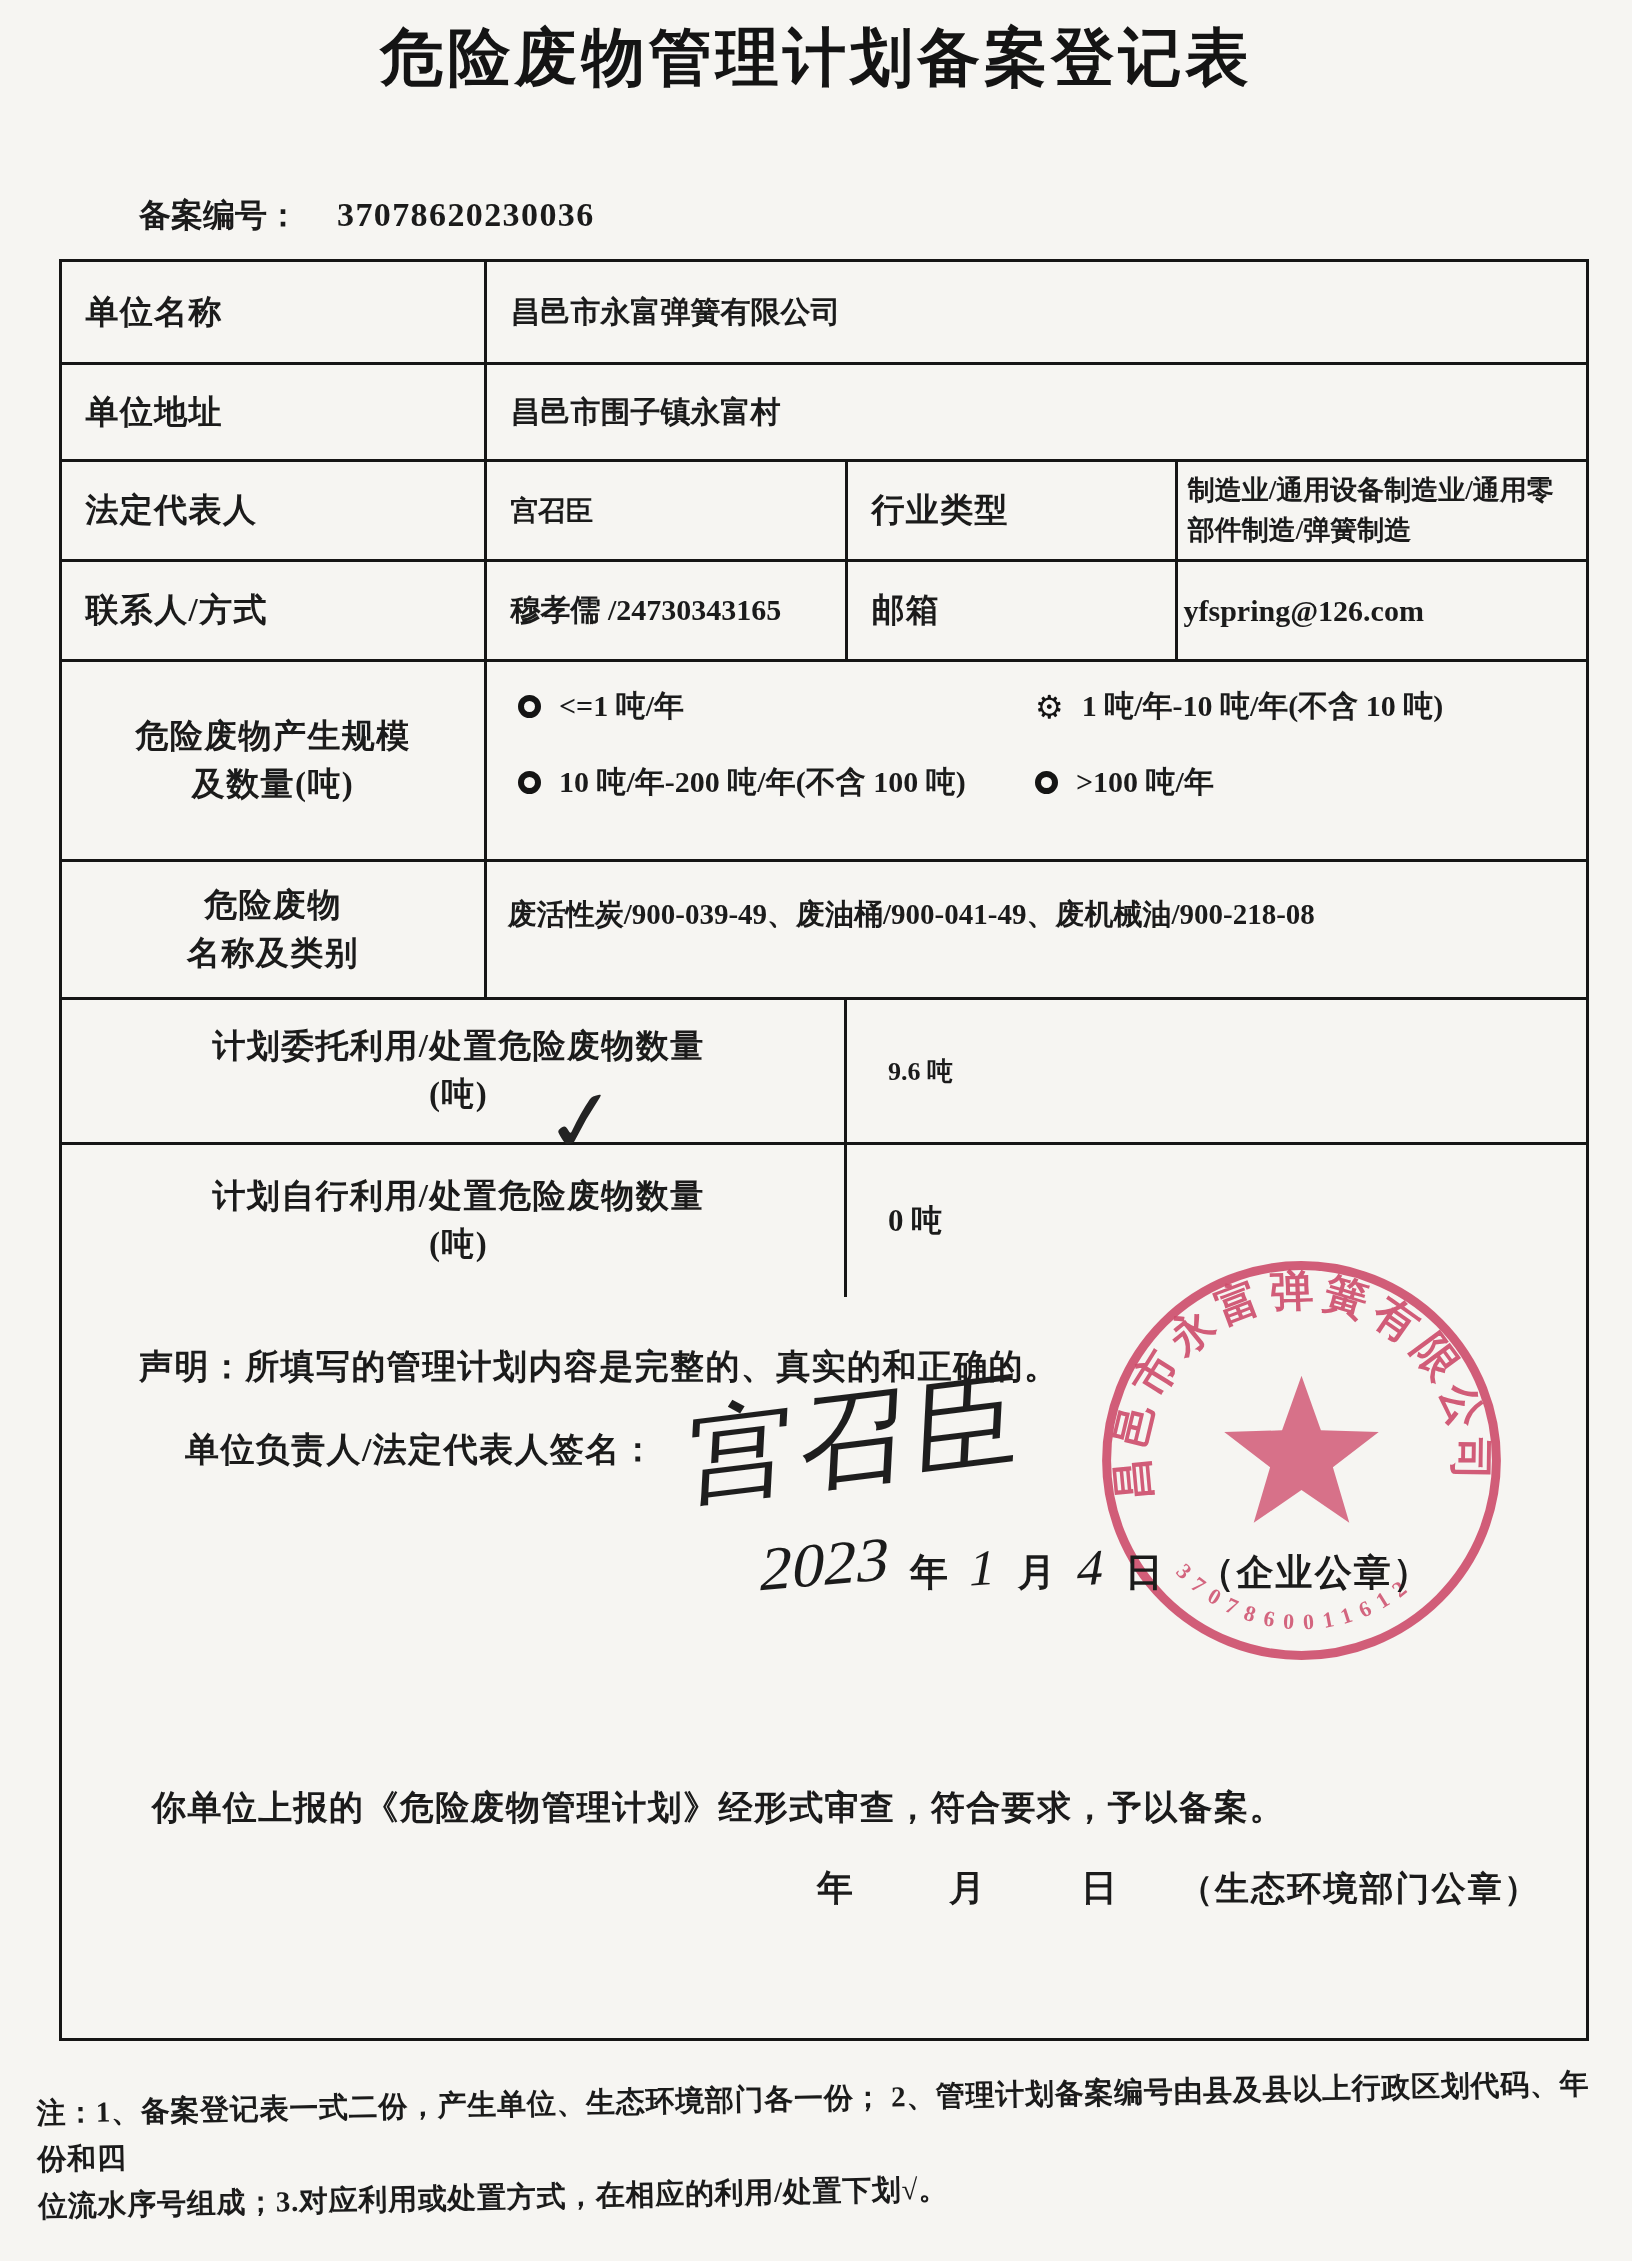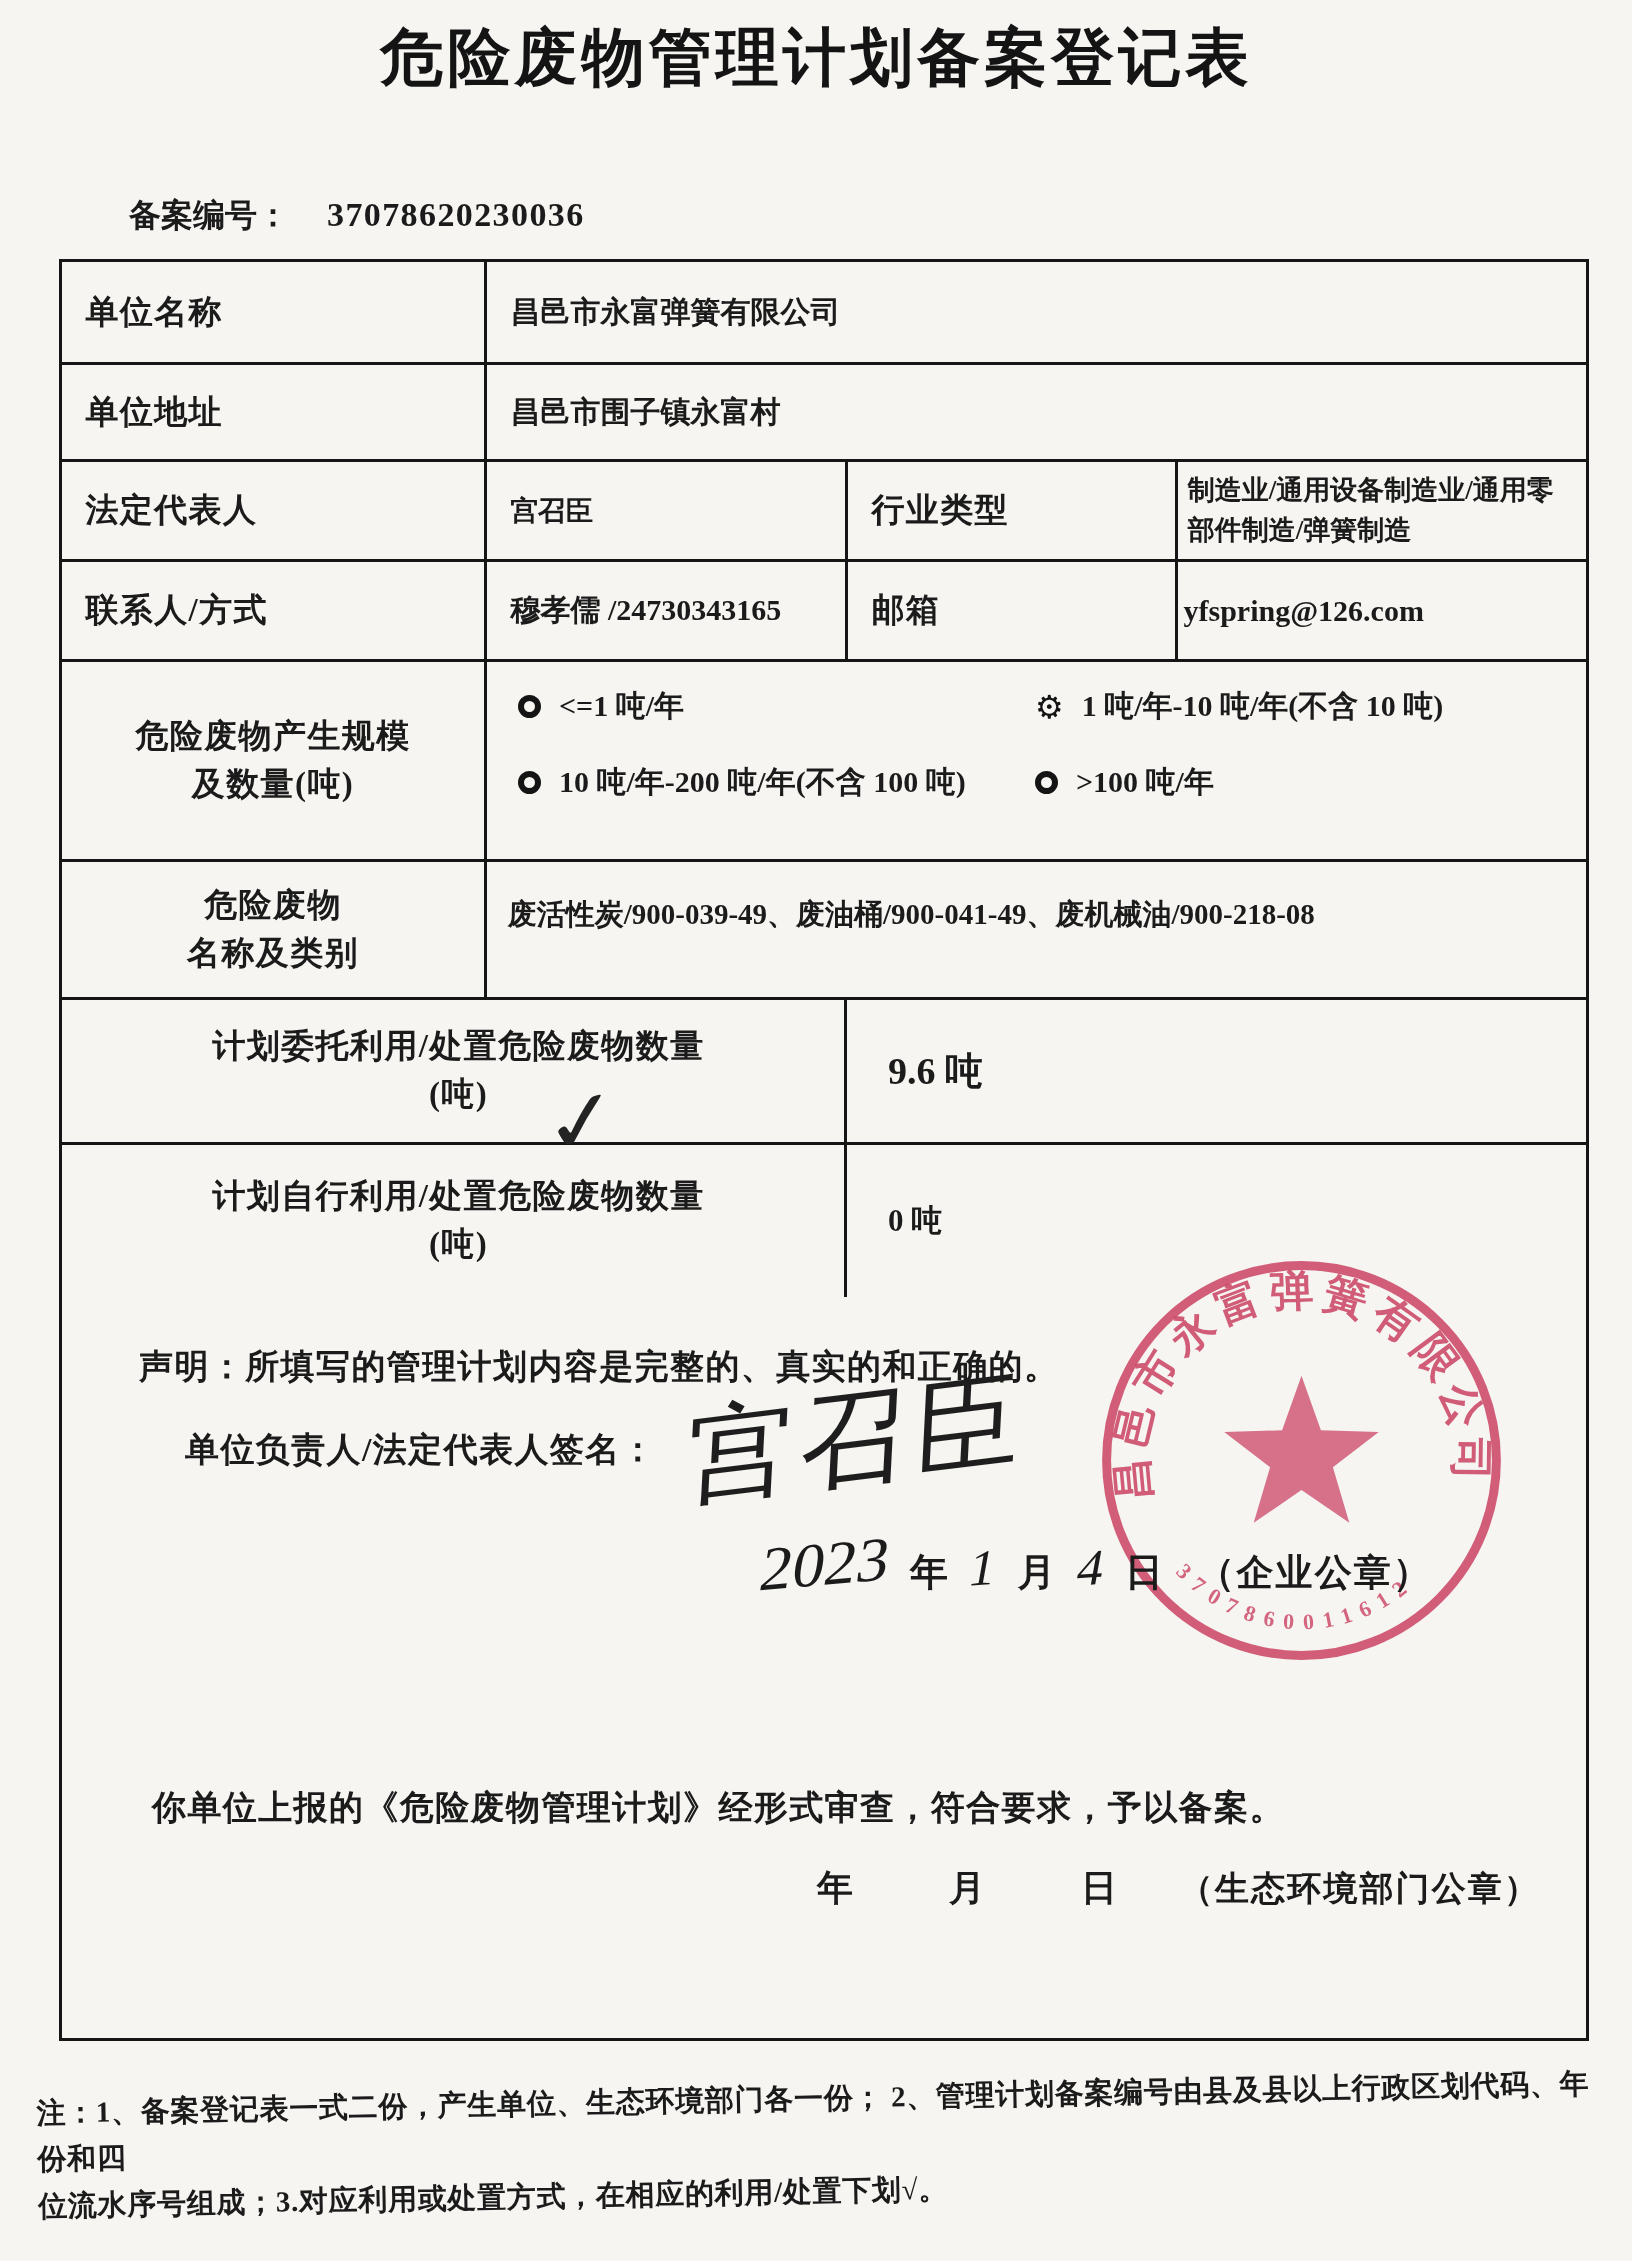--- a/index.html
+++ b/index.html
@@ -11,21 +11,21 @@
     position:relative;
     overflow:hidden;
   }
   .page-title{
     position:absolute;top:15px;left:0;width:100%;
     text-align:center;
     font-family:"Liberation Sans","DejaVu Sans",sans-serif;
     font-weight:900;font-size:63px;letter-spacing:4.1px;color:#141414;
   }
   .filing-line{
-    position:absolute;left:129px;top:194px;
+    position:absolute;left:139px;top:194px;
     display:flex;align-items:baseline;gap:38px;
     font-size:32px;font-weight:600;
   }
   .filing-line .num{font-family:"Liberation Serif",serif;font-size:34px;font-weight:600;letter-spacing:1.4px;}
 
   .form-table{
     position:absolute;left:59px;top:259px;width:1524px;
     border:3.4px solid #161616;
     display:grid;
     grid-template-rows:100px 97px 100px 100px 200px 138px 145px 155px 393px 348px;
@@ -176,21 +176,21 @@
     </div>
     <div class="c w-rest val" style="align-items:flex-start;padding-top:33px;padding-left:20.7px;font-size:29px">废活性炭/900-039-49、废油桶/900-041-49、废机械油/900-218-08</div>
   </div>
 
   <div class="row">
     <div class="c w-wide center2 lbl rel">
       <span>计划委托利用/处置危险废物数量</span>
       <span>(吨)</span>
       <span class="checkmark">✓</span>
     </div>
-    <div class="c w-rest val" style="padding-left:41px;font-size:38px">9.6 吨</div>
+    <div class="c w-rest val" style="padding-left:41px;font-size:26px">9.6 吨</div>
   </div>
 
   <div class="row">
     <div class="c w-wide center2 lbl">
       <span>计划自行利用/处置危险废物数量</span>
       <span>(吨)</span>
     </div>
     <div class="c w-rest val" style="padding-left:41px;font-size:31px">0 吨</div>
   </div>
 

